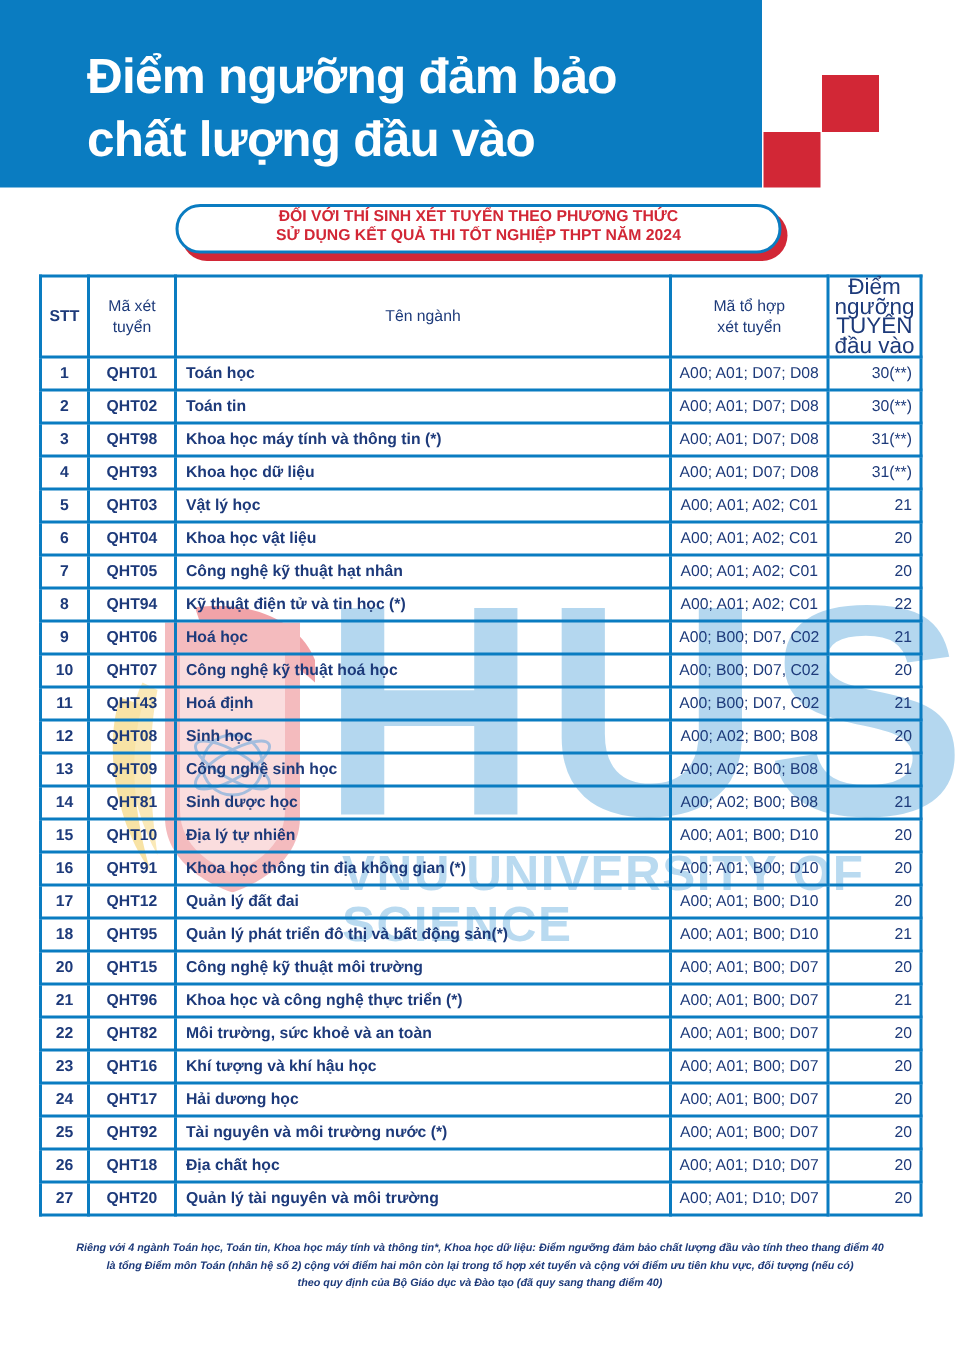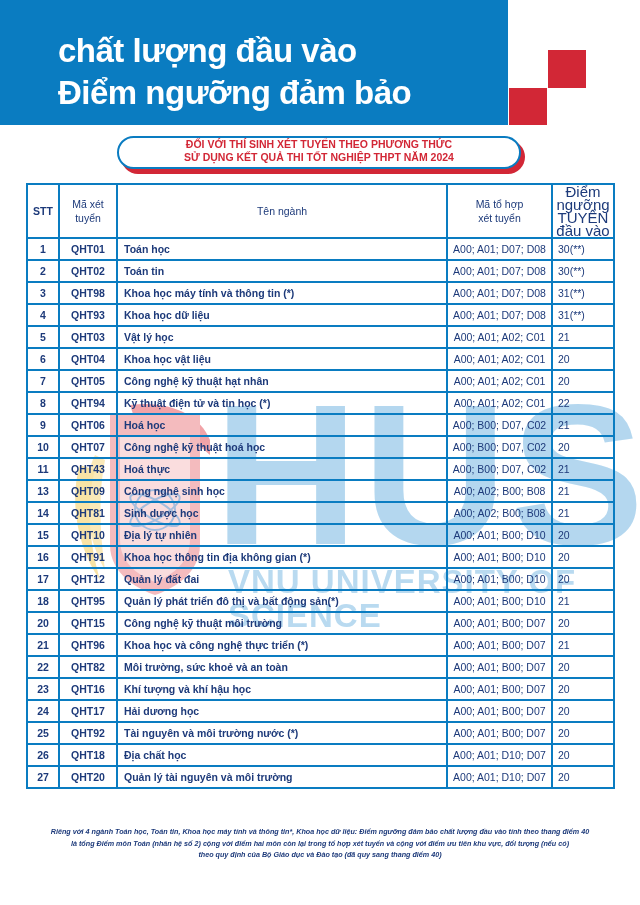--- a/index.html
+++ b/index.html
@@ -46,40 +46,40 @@
     .table-wrap { position: absolute; left: 26px; top: 183px; width: 587px; }
     table { border-collapse: collapse; width: 587px; table-layout: fixed; position: relative; }
     th, td {
       border: 2px solid #0a7cc1; color: #1d3a7a; font-size: 10.5px; font-weight: bold;
     }
     th { height: 42px; font-weight: normal; font-size: 10.5px; line-height: 14px; text-align: center; }
     td { height: 22px; padding: 0 5px; white-space: nowrap; }
     td.c { text-align: center; }
     td.name { padding-left: 6px; }
     td.combo { text-align: center; padding: 0 2px; font-weight: normal; font-size: 10.5px; }
-    td.score { text-align: left; font-weight: normal; }
+    td.score { text-align: right; font-weight: normal; }
     col.stt { width: 32px; }
     col.code { width: 58px; }
     col.name { width: 330px; }
     col.combo { width: 105px; }
     col.score { width: 62px; }
 
     .footnote {
       position: absolute; left: 40px; top: 826px; width: 560px;
       text-align: center; font-style: italic; font-weight: bold;
       color: #1d3a7a; font-size: 7.2px; line-height: 11.5px;
     }
   </style>
 </head>
 <body>
 
 <div class="header-band"></div>
 <div class="header-title">
+  <div>Điểm ngưỡng đảm bảo</div>
   <div>chất lượng đầu vào</div>
-  <div>Điểm ngưỡng đảm bảo</div>
 </div>
 <div class="red-sq a"></div>
 <div class="red-sq b"></div>
 
 <div class="pill-shadow"></div>
 <div class="pill">
   <div>ĐỐI VỚI THÍ SINH XÉT TUYỂN THEO PHƯƠNG THỨC</div>
   <div>SỬ DỤNG KẾT QUẢ THI TỐT NGHIỆP THPT NĂM 2024</div>
 </div>
 
@@ -190,23 +190,30 @@
         <tr>
           <td class="c">10</td>
           <td class="c">QHT07</td>
           <td class="name">Công nghệ kỹ thuật hoá học</td>
           <td class="combo">A00; B00; D07, C02</td>
           <td class="score">20</td>
         </tr>
         <tr>
           <td class="c">11</td>
           <td class="c">QHT43</td>
-          <td class="name">Hoá thực</td>
+          <td class="name">Hoá định</td>
           <td class="combo">A00; B00; D07, C02</td>
           <td class="score">21</td>
+        </tr>
+        <tr>
+          <td class="c">12</td>
+          <td class="c">QHT08</td>
+          <td class="name">Sinh học</td>
+          <td class="combo">A00; A02; B00; B08</td>
+          <td class="score">20</td>
         </tr>
         <tr>
           <td class="c">13</td>
           <td class="c">QHT09</td>
           <td class="name">Công nghệ sinh học</td>
           <td class="combo">A00; A02; B00; B08</td>
           <td class="score">21</td>
         </tr>
         <tr>
           <td class="c">14</td>

